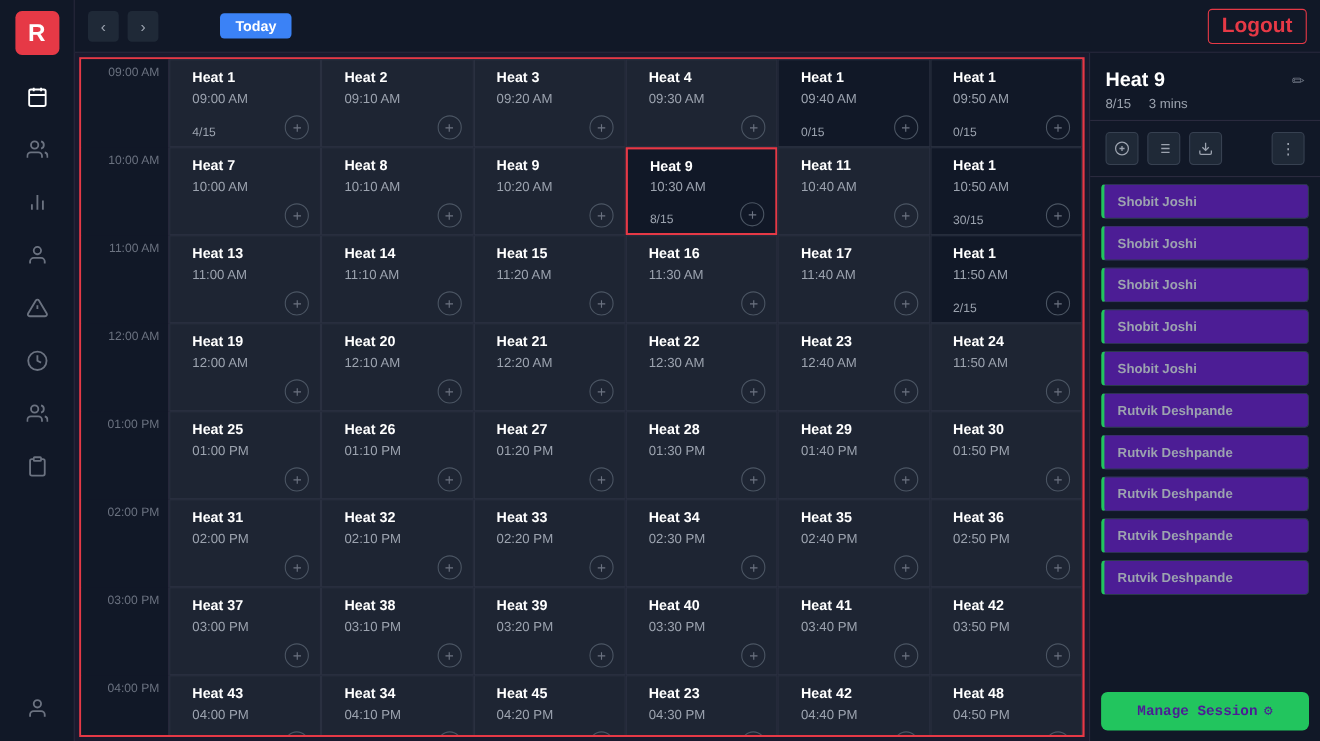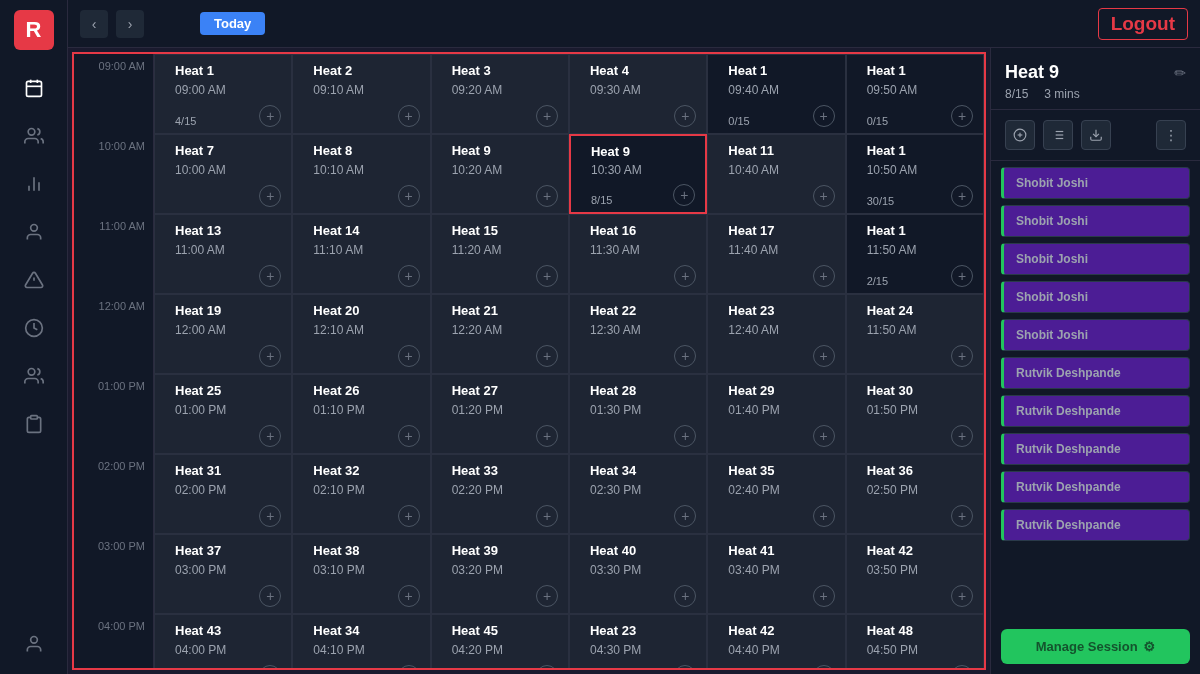--- a/index.html
+++ b/index.html
@@ -241,29 +241,30 @@
       cursor: pointer;
       font-weight: bold;
     }
     .participant-item.green-border { border-left: 3px solid #22c55e; }
 
     .manage-session-btn {
       margin: 10px;
       background: #22c55e;
       border: none;
       border-radius: 6px;
-      color: #14532d;
+      color: #4c1d95;
       padding: 10px;
       cursor: pointer;
       font-size: 13px;
       font-weight: 600;
       display: flex;
       align-items: center;
       justify-content: center;
       gap: 6px;
+      font-family: Liberation Mono, monospace;
     }
 
     
     .calendar-wrapper::-webkit-scrollbar { width: 6px; }
     .calendar-wrapper::-webkit-scrollbar-track { background: #111; }
     .calendar-wrapper::-webkit-scrollbar-thumb { background: #374151; border-radius: 3px; }
     .panel-participants::-webkit-scrollbar { width: 4px; }
     .panel-participants::-webkit-scrollbar-track { background: #111; }
     .panel-participants::-webkit-scrollbar-thumb { background: #374151; border-radius: 3px; }
   </style>

